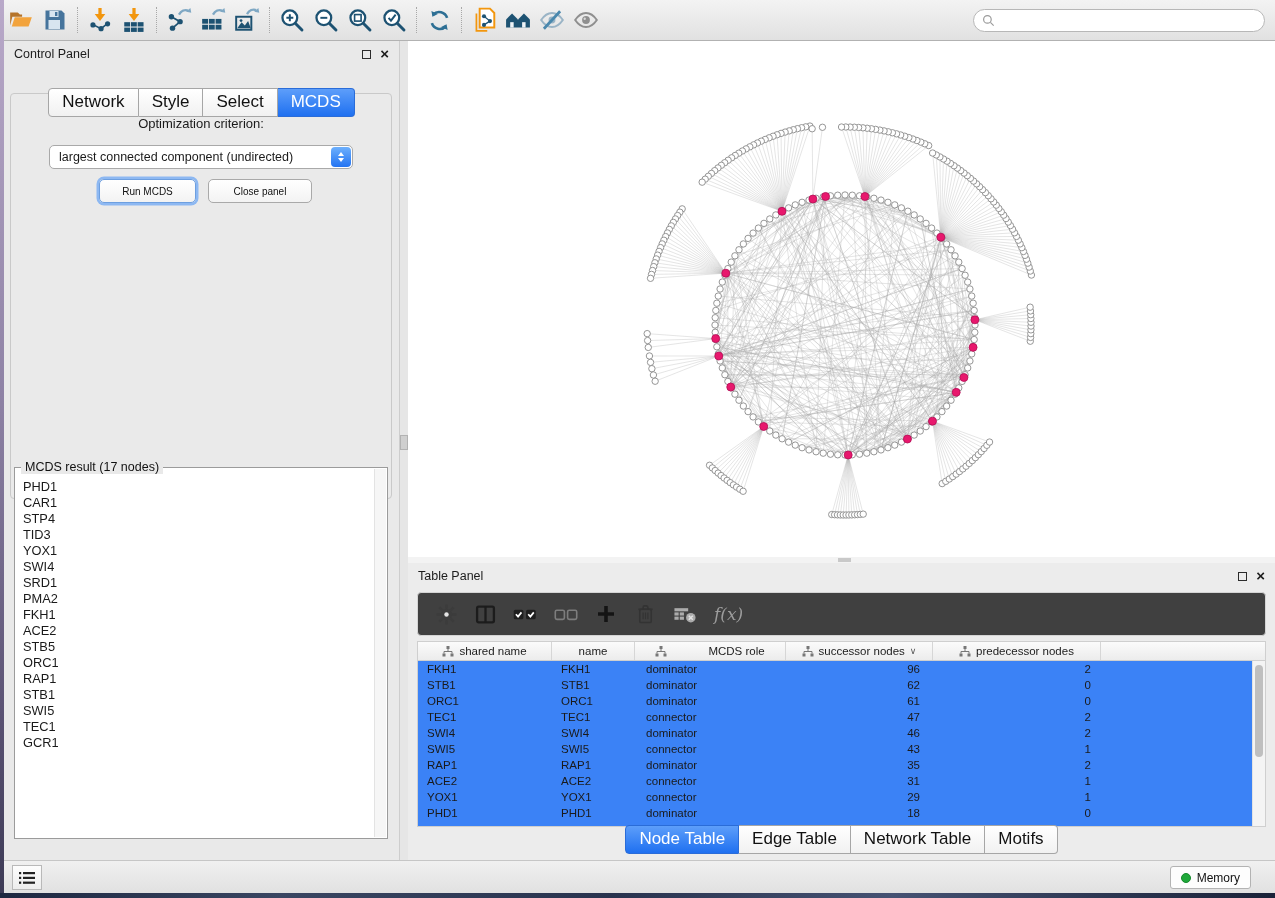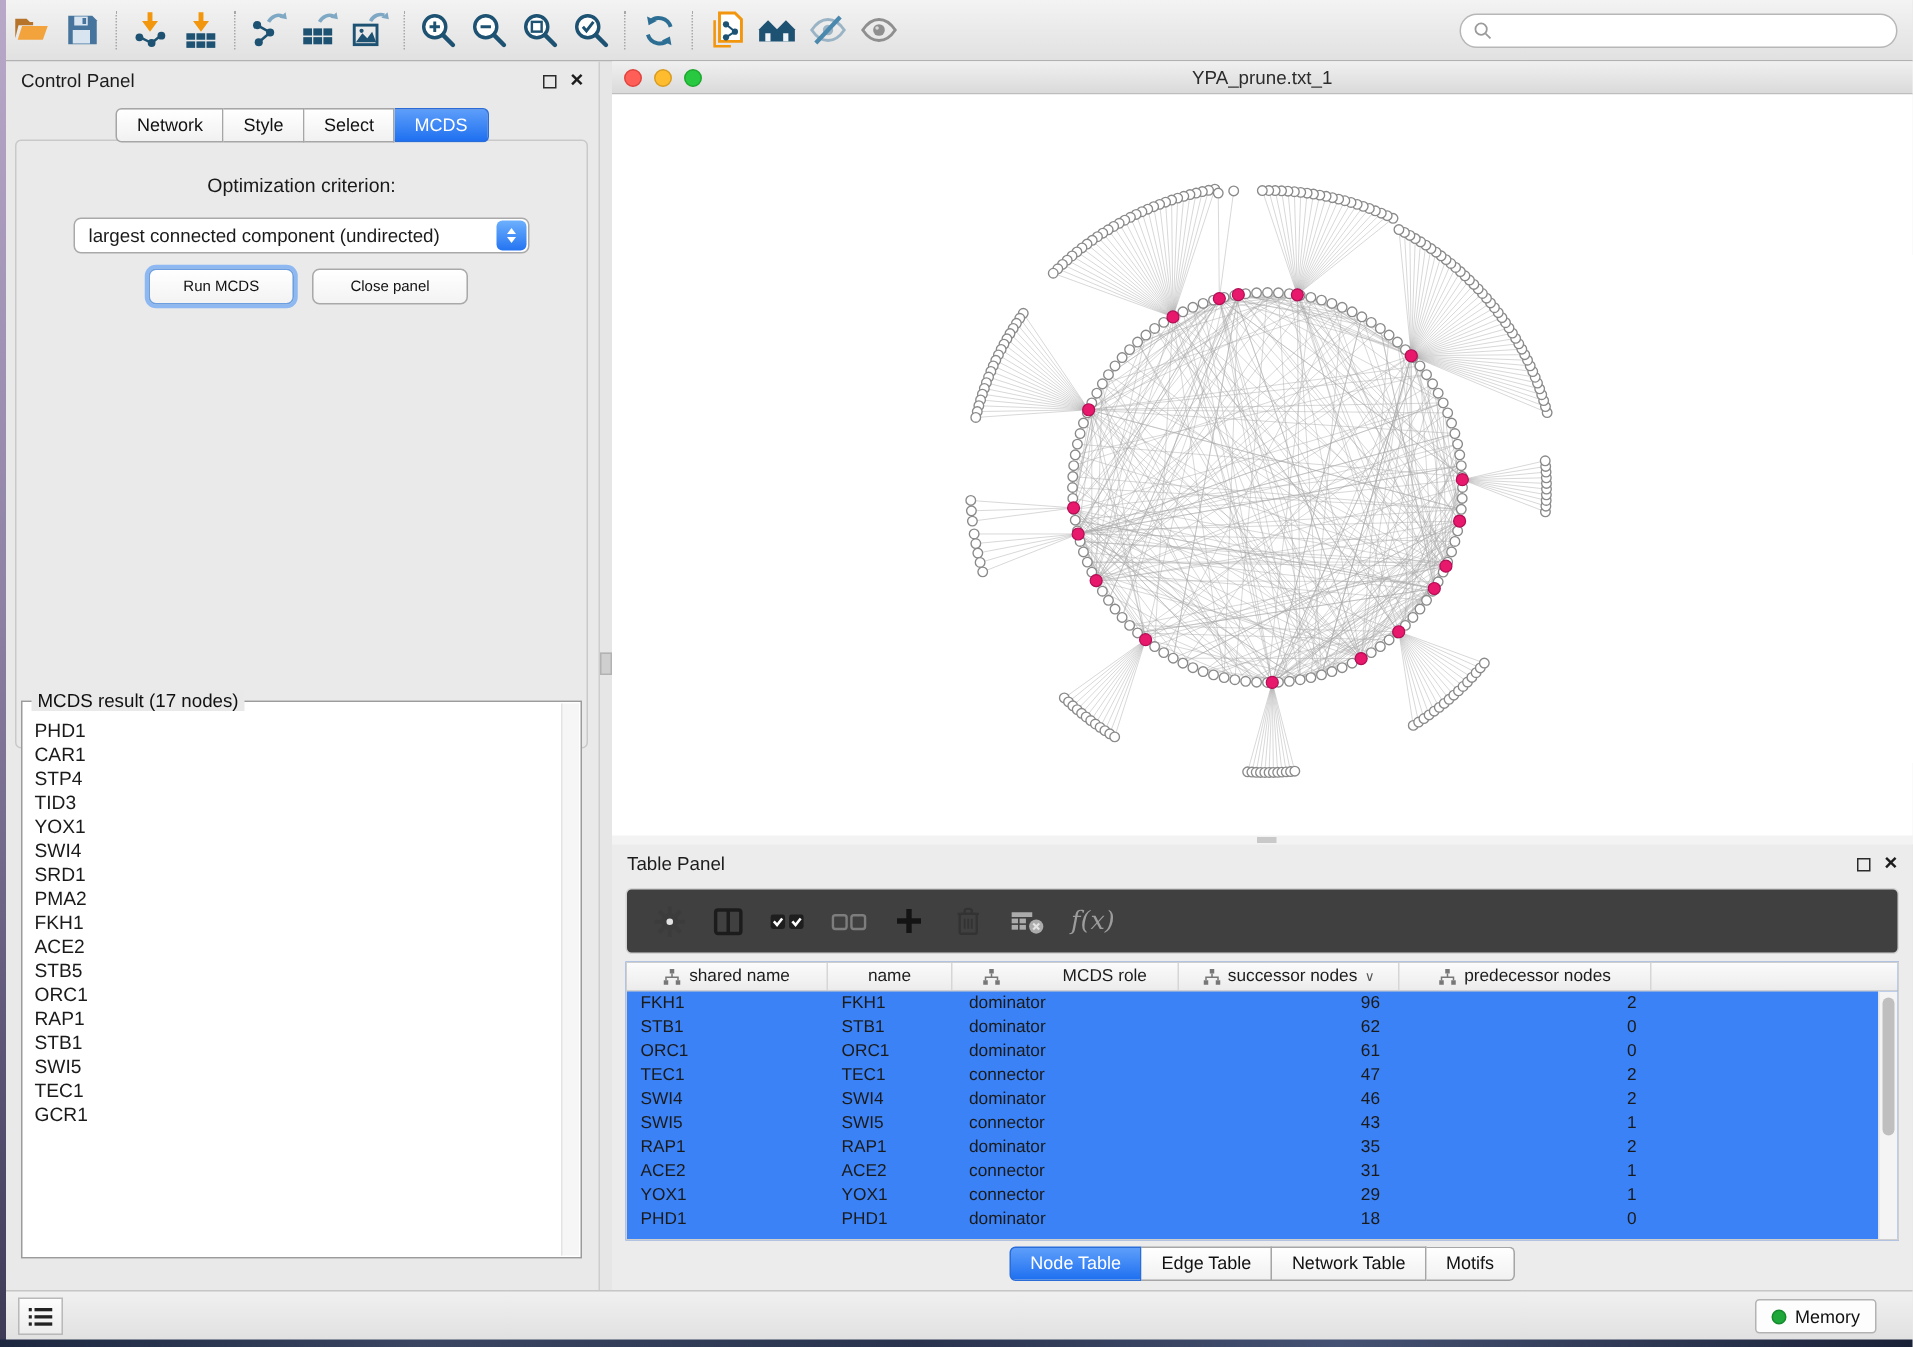--- a/index.html
+++ b/index.html
@@ -18,21 +18,21 @@
   .search-box { margin-left:auto; width:292px; height:23px; background:#fff; border:1px solid #b7b7b7; border-radius:12px; display:flex; align-items:center; padding-left:8px; gap:5px; }
   .search-box input { border:none; outline:none; flex:1; font-size:12px; background:transparent; font-family:"Liberation Sans",sans-serif; }
 
   
   .control-panel { left:4px; top:41px; width:396px; height:819px; background:#e9e9e9; border-right:1px solid #cdcdcd; }
   .panel-titlebar { position:absolute; top:0; left:0; right:0; height:26px; display:flex; align-items:center; padding:0 10px; font-size:12.5px; color:#1c1c1c; }
   .win-controls { margin-left:auto; display:flex; align-items:center; gap:9px; }
   .win-float { width:9px; height:9px; border:1.5px solid #2b2b2b; display:inline-block; }
   .win-close { font-size:15px; font-weight:700; color:#1c1c1c; line-height:10px; }
   .cp-tabs { position:absolute; top:31px; left:0; right:0; display:flex; justify-content:center; z-index:3; }
-  .tab { font-size:12px; padding:3px 13px 4px; background:linear-gradient(#ffffff,#f1f1f1); border:1px solid #a6a6a6; border-left-width:0; color:#111; }
+  .tab { font-size:17px; padding:3px 13px 4px; background:linear-gradient(#ffffff,#f1f1f1); border:1px solid #a6a6a6; border-left-width:0; color:#111;margin-top:16px; }
   .tab:first-child { border-left-width:1px; border-radius:4px 0 0 4px; }
   .tab:last-child { border-radius:0 4px 4px 0; }
   .tab.active { background:linear-gradient(#5d9efa,#1f70f0); color:#fff; border-color:#2a6cd8; }
   .cp-box { position:absolute; top:52px; left:6px; right:7px; height:406px; background:#eaeaea; border:1px solid #c9c9c9; border-radius:4px; }
   .opt-label { position:absolute; top:22px; left:0; right:0; text-align:center; font-size:13px; }
   .dropdown { position:absolute; top:51px; left:38px; right:38px; height:24px; background:#fff; border:1px solid #a9a9a9; border-radius:5px; font-size:12.5px; display:flex; align-items:center; padding-left:9px; }
   .dd-step { position:absolute; right:1px; top:1px; bottom:1px; width:20px; border-radius:4px; background:linear-gradient(#6db0fd,#2474f2); display:flex; flex-direction:column; align-items:center; justify-content:center; gap:2px; }
   .arr-up { width:0; height:0; border-left:3.5px solid transparent; border-right:3.5px solid transparent; border-bottom:4.5px solid #fff; }
   .arr-dn { width:0; height:0; border-left:3.5px solid transparent; border-right:3.5px solid transparent; border-top:4.5px solid #fff; }
   .btn { position:absolute; height:24px; background:linear-gradient(#ffffff,#f3f3f3); border:1px solid #a9a9a9; border-radius:5px; font-size:10px; display:flex; align-items:center; justify-content:center; color:#111; }
@@ -295,28 +295,20 @@
       </div>
     <div class="mcds-scroll"></div>
   </div>
 </div>
 
 <div class="abs splitter">
   <div class="split-handle"></div>
 </div>
 
 <div class="abs net-window">
-  <div class="net-titlebar">
-    <span class="lights">
-      <span class="light red"></span>
-      <span class="light yellow"></span>
-      <span class="light green"></span>
-    </span>
-    <span class="net-title">YPA_prune.txt_1</span>
-  </div>
   <div class="net-canvas">
     <svg width="867" height="494" viewBox="0 0 867 494">
         <g stroke="#a8a8a8" stroke-width="0.6" stroke-opacity="0.5">
           <line x1="373.9747493679762" y1="148.29943807187854" x2="394.0637219458283" y2="139.29516705991222"></line>
           <line x1="373.9747493679762" y1="148.29943807187854" x2="458.77580902961597" y2="133.83676759262937"></line>
           <line x1="373.9747493679762" y1="148.29943807187854" x2="559.7048329400877" y2="304.93627805417174"></line>
           <line x1="373.9747493679762" y1="148.29943807187854" x2="451.55538189343" y2="391.18258728612153"></line>
           <line x1="373.9747493679762" y1="148.29943807187854" x2="361.7727314966253" y2="368.02291296470383"></line>
           <line x1="373.9747493679762" y1="148.29943807187854" x2="408.072278585679" y2="388.74062858363703"></line>
           <line x1="373.9747493679762" y1="148.29943807187854" x2="307.81741271387847" y2="247.44461810656992"></line>

